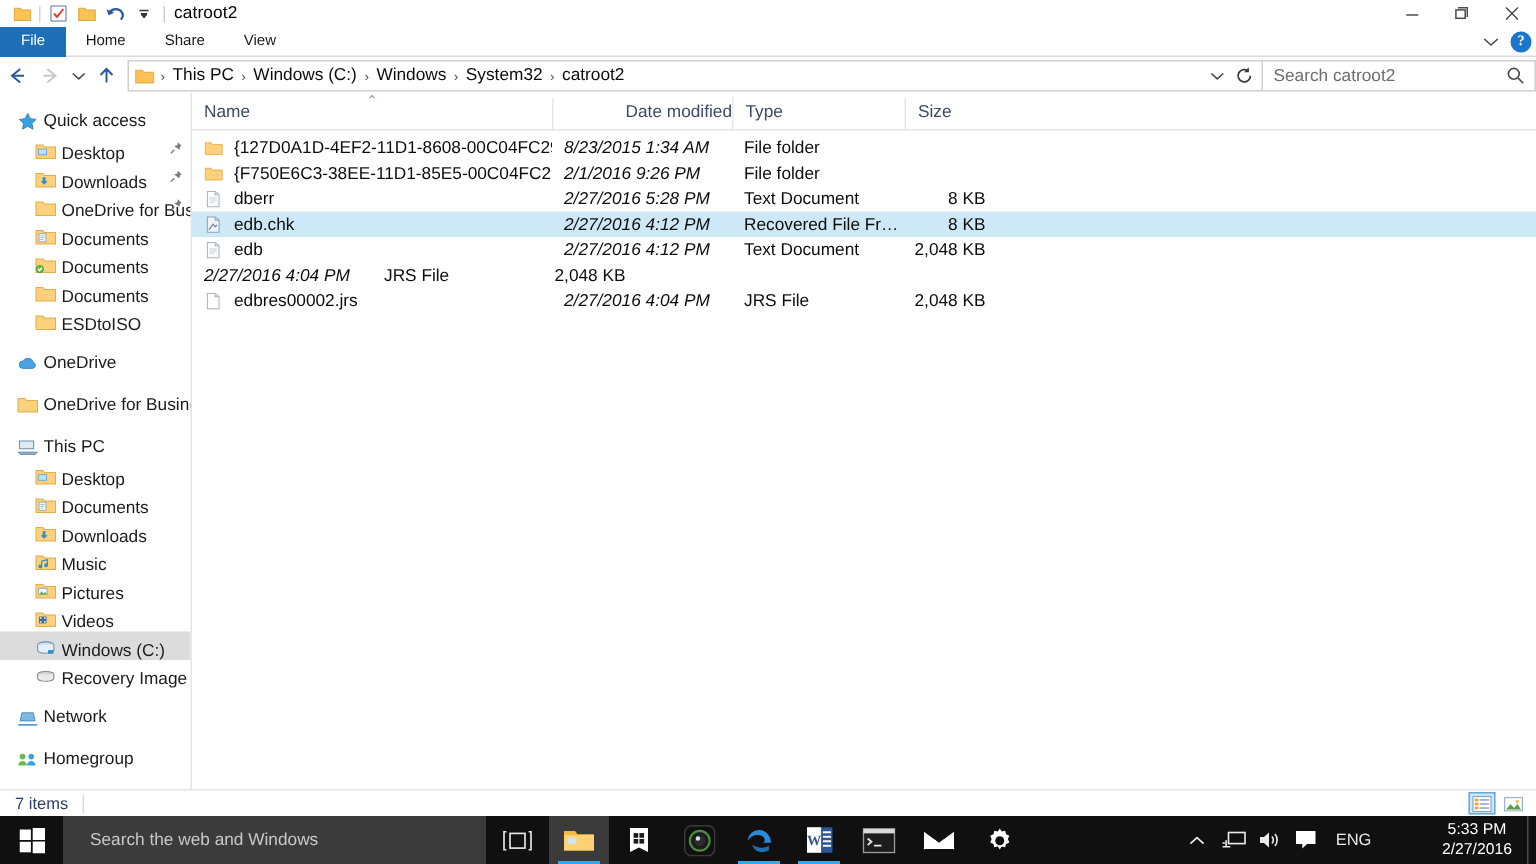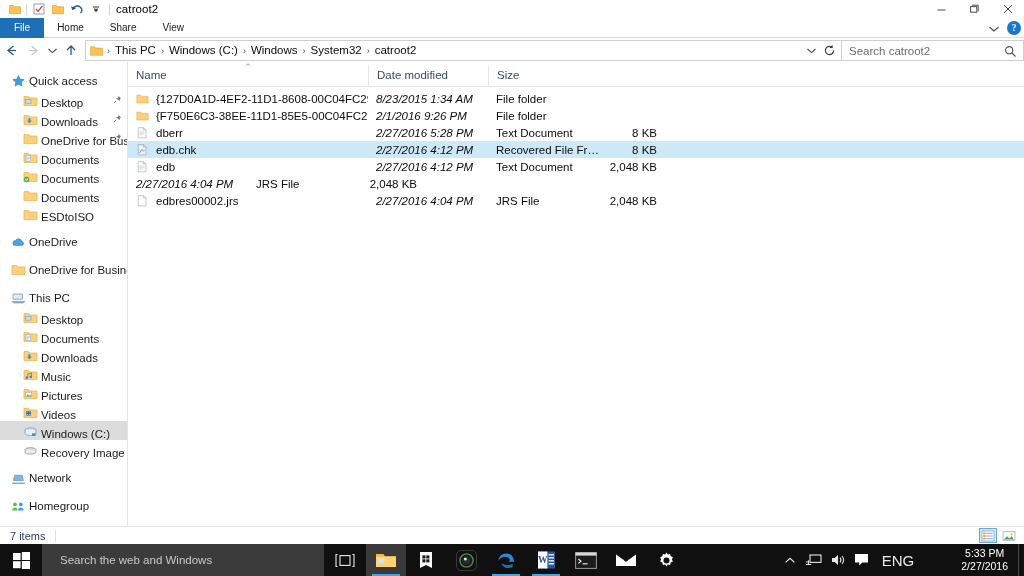--- a/index.html
+++ b/index.html
@@ -118,21 +118,21 @@
     height: 21px; display: flex; align-items: flex-end; position: relative;
     border-bottom: 1px solid #e4e4e4; margin-top: 4px;
   }
   .col {
     font-size: 11.5px; color: #3b4b63; height: 21px; line-height: 21px;
     position: relative; cursor: default; padding-left: 8px;
     border-left: 1px solid #e8e8e8;
   }
   .col:first-child { border-left: none; }
   .col.c-name { width: 240px; }
-  .col.c-date { width: 120px; }
+  .col.c-date { width: 120px; text-align: right; }
   .col.c-type { width: 115px; }
   .col.c-size { width: 62px; }
   .sortcaret {
     position: absolute; left: 50%; top: -2px; transform: translateX(-50%);
     color: #8a9bb5; font-size: 9px; line-height: 9px;
   }
 
   .rows { padding-top: 3px; }
   .row {
     height: 17px; display: flex; align-items: center; font-size: 11.5px;
@@ -174,21 +174,21 @@
   .tapp {
     width: 40px; height: 32px; display: flex; align-items: center; justify-content: center;
     position: relative;
   }
   .tapp.active { background: #3a3a3a; }
   .tapp.active::after, .tapp.running::after {
     content: ''; position: absolute; bottom: 0; left: 6px; right: 6px; height: 2px; background: #3ba7e8;
   }
   .tray { position: absolute; right: 0; top: 0; height: 32px; display: flex; align-items: center; }
   .tray-ico { width: 24px; height: 32px; display: flex; align-items: center; justify-content: center; color: #e8e8e8; }
-  .tray-lang { font-size: 15px; color: #e8e8e8; padding: 0 8px; }
+  .tray-lang { font-size: 11px; color: #e8e8e8; padding: 0 8px; }
   .clock {
     display: flex; flex-direction: column; align-items: center; justify-content: center;
     padding: 0 10px 0 4px; color: #fff; font-size: 10.5px; line-height: 13px; height: 32px; margin-left: 35px;
   }
   .showdesk { width: 6px; height: 32px; border-left: 1px solid #4a4a4a; }
 </style>
 </head>
 <body>
 
 <div id="app">
@@ -540,20 +540,21 @@
         </div>
       </div>
 
     <div class="content">
       <div class="colhead">
         <div class="col c-name">
           <span class="sortcaret">⌃</span>
           <span>Name</span>
         </div>
         <div class="col c-date">Date modified</div>
+        <div class="col c-type">Type</div>
         <div class="col c-size">Size</div>
       </div>
       <div class="rows" id="filerows">
           <div class="row">
             <div class="cell c1">
               <span class="fico">
                 <svg width="15" height="14" viewBox="0 0 15 14">
                   <path d="M1 2.6h4.6l1.1 1.4H14v7.6H1z" fill="#fdd17c" stroke="#e3ad47" stroke-width=".7"></path>
                 </svg>
               </span>

